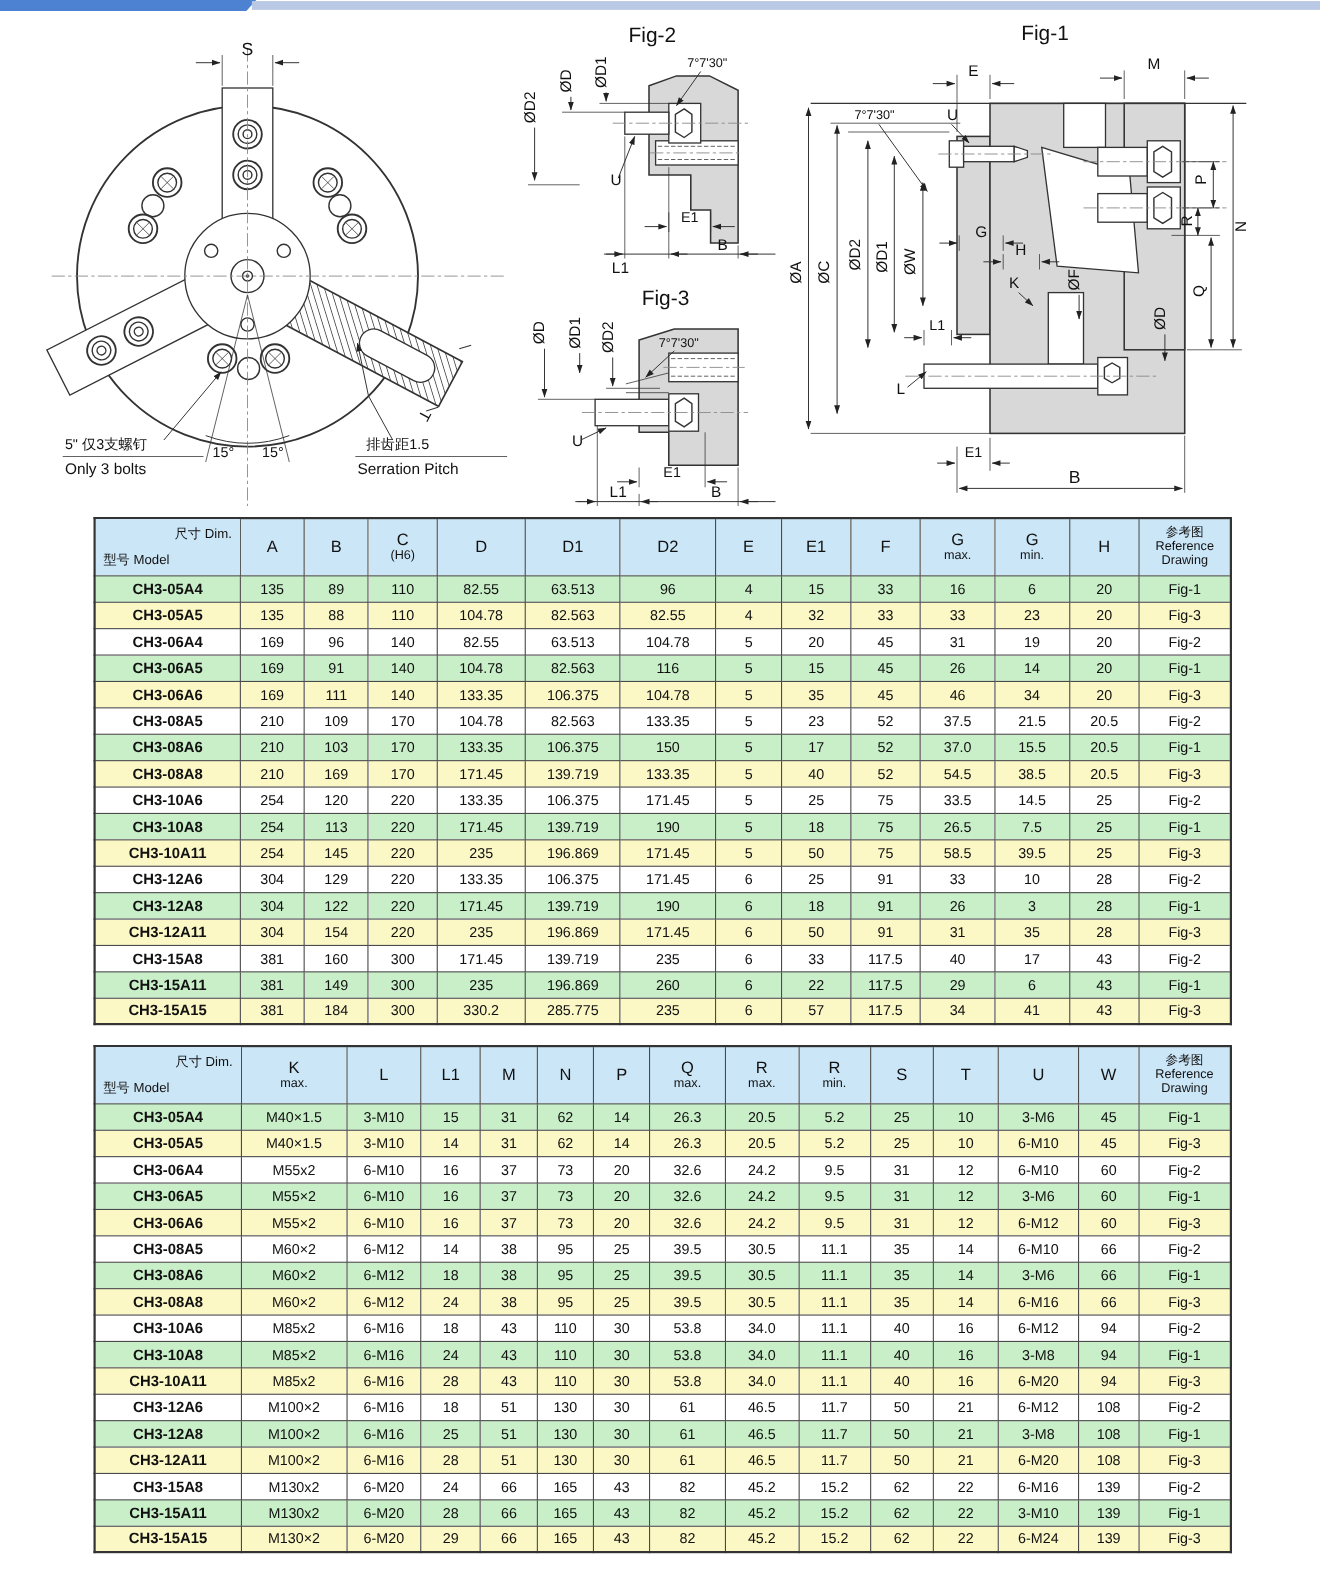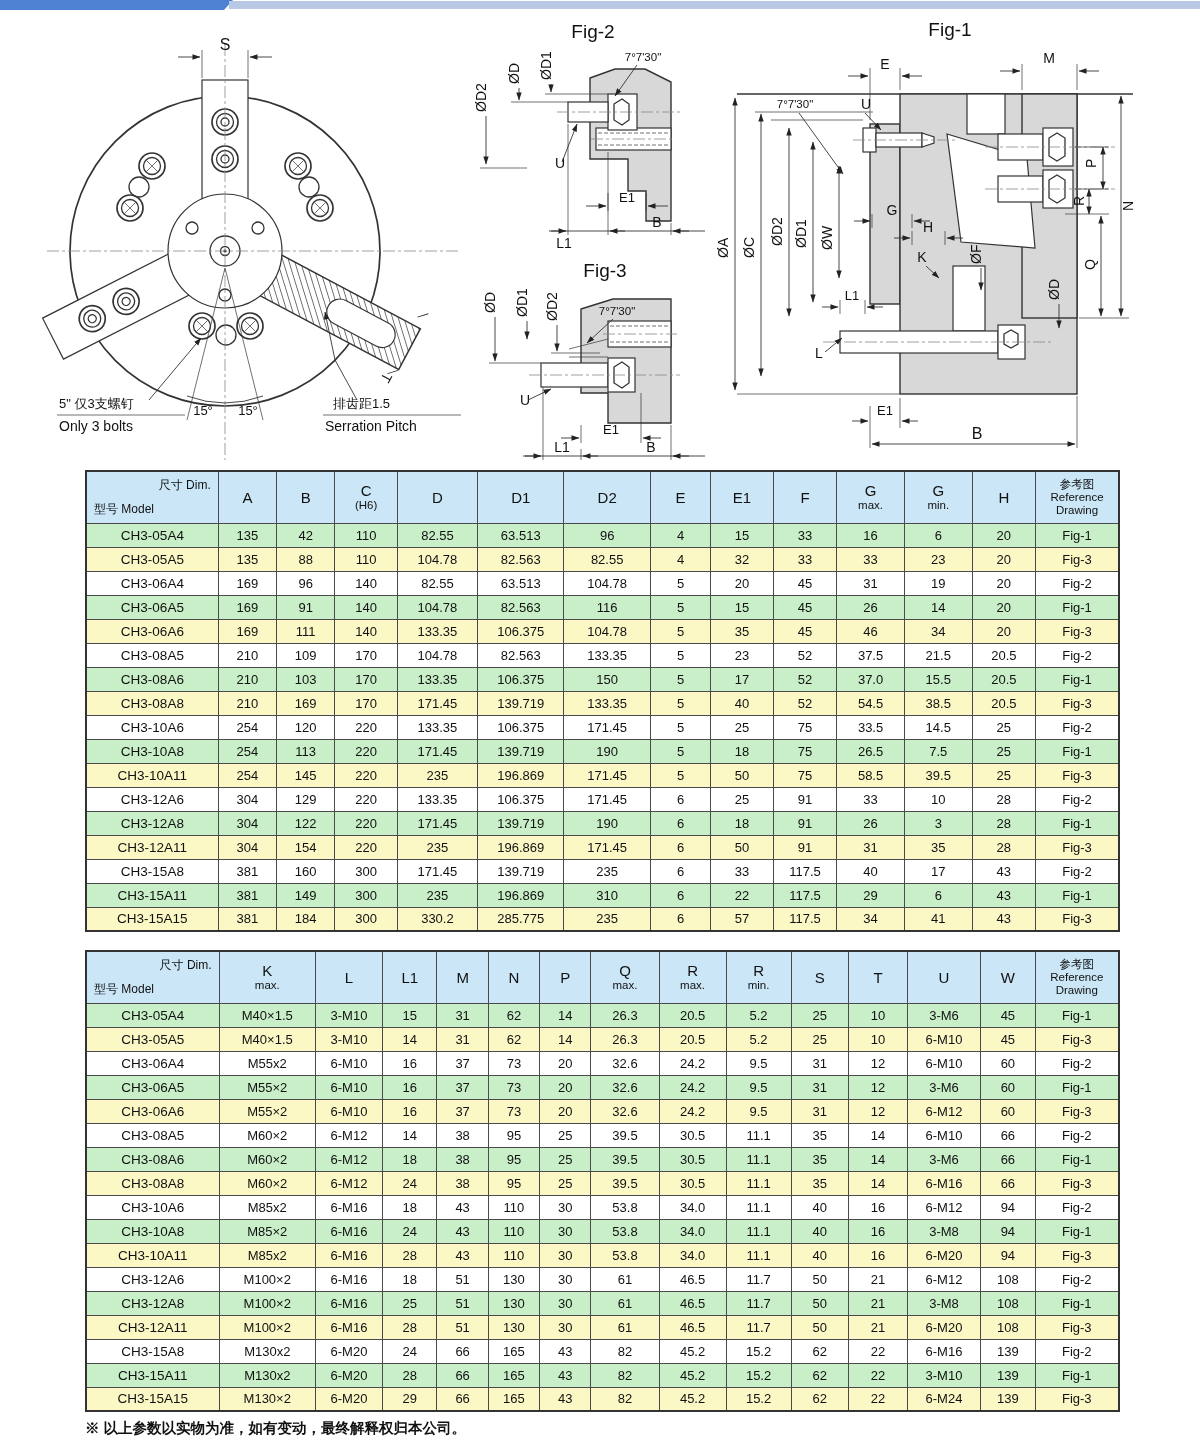--- a/index.html
+++ b/index.html
@@ -9,21 +9,21 @@
   .topbar-dark{position:absolute;left:0;top:0;width:233px;height:10px;background:#4d82d2;clip-path:polygon(0 0,100% 0,calc(100% - 9px) 100%,0 100%)}
   .topbar-light{position:absolute;left:229px;top:1px;right:0;height:8px;background:#b9c8e4}
   .drawings{display:flex;margin:4px 10px 0 35px;height:454px}
   .mid{display:flex;flex-direction:column;width:250px}
   .content{padding:0 80px 0 85px}
   table.spec-table{width:100%;border-collapse:collapse;table-layout:fixed;border:2px solid #333;margin-top:0}
   .t2wrap{margin-top:18px}
   .spec-table th,.spec-table td{border:1px solid #4a4a4a;text-align:center;vertical-align:middle;overflow:hidden}
   .spec-table thead th{background:#cbe6f7;font-weight:normal;height:52px;padding:2px 0}
   .spec-table td{height:24px;font-size:13px;padding:0 2px}
-  .spec-table td.model{font-weight:normal;font-size:13.5px}
+  .spec-table td.model{font-weight:bold;font-size:13.5px}
   .th-main{font-size:15px;line-height:17px}
   .th-sub{font-size:11.5px;line-height:13px}
   tr.tone-green td{background:#c8efc8}
   tr.tone-yellow td{background:#fbf8c5}
   tr.tone-white td{background:#ffffff}
   th.corner{position:relative;background-color:#cbe6f7;background-image:linear-gradient(to bottom right,transparent 49.5%,#555 49.5%,#555 50.5%,transparent 50.5%)}
   th.corner .dim{position:absolute;top:5px;right:7px;font-size:12px}
   th.corner .model{position:absolute;bottom:5px;left:7px;font-size:12px}
   
   .t1 thead th:nth-child(1){width:12.7%}.t1 thead th:nth-child(2){width:5.6%}.t1 thead th:nth-child(3){width:5.6%}
@@ -411,21 +411,21 @@
               <div class="th-sub">参考图</div>
               <div class="th-sub">Reference</div>
               <div class="th-sub">Drawing</div>
             </th>
           </tr>
       </thead>
       <tbody>
           <tr class="tone-green">
             <td class="model">CH3-05A4</td>
             <td>135</td>
-            <td>42</td>
+            <td>89</td>
             <td>110</td>
             <td>82.55</td>
             <td>63.513</td>
             <td>96</td>
             <td>4</td>
             <td>15</td>
             <td>33</td>
             <td>16</td>
             <td>6</td>
             <td>20</td>
@@ -655,21 +655,21 @@
             <td>43</td>
             <td>Fig-2</td>
           </tr>
           <tr class="tone-green">
             <td class="model">CH3-15A11</td>
             <td>381</td>
             <td>149</td>
             <td>300</td>
             <td>235</td>
             <td>196.869</td>
-            <td>310</td>
+            <td>260</td>
             <td>6</td>
             <td>22</td>
             <td>117.5</td>
             <td>29</td>
             <td>6</td>
             <td>43</td>
             <td>Fig-1</td>
           </tr>
           <tr class="tone-yellow">
             <td class="model">CH3-15A15</td>
@@ -1036,14 +1036,13 @@
               <td>22</td>
               <td>6-M24</td>
               <td>139</td>
               <td>Fig-3</td>
             </tr>
           </tbody>
       </table>
     </div>
   </div>
 
-  <div class="footnote">※ 以上参数以实物为准，如有变动，最终解释权归本公司。</div>
 </div>
 
 </body></html>

